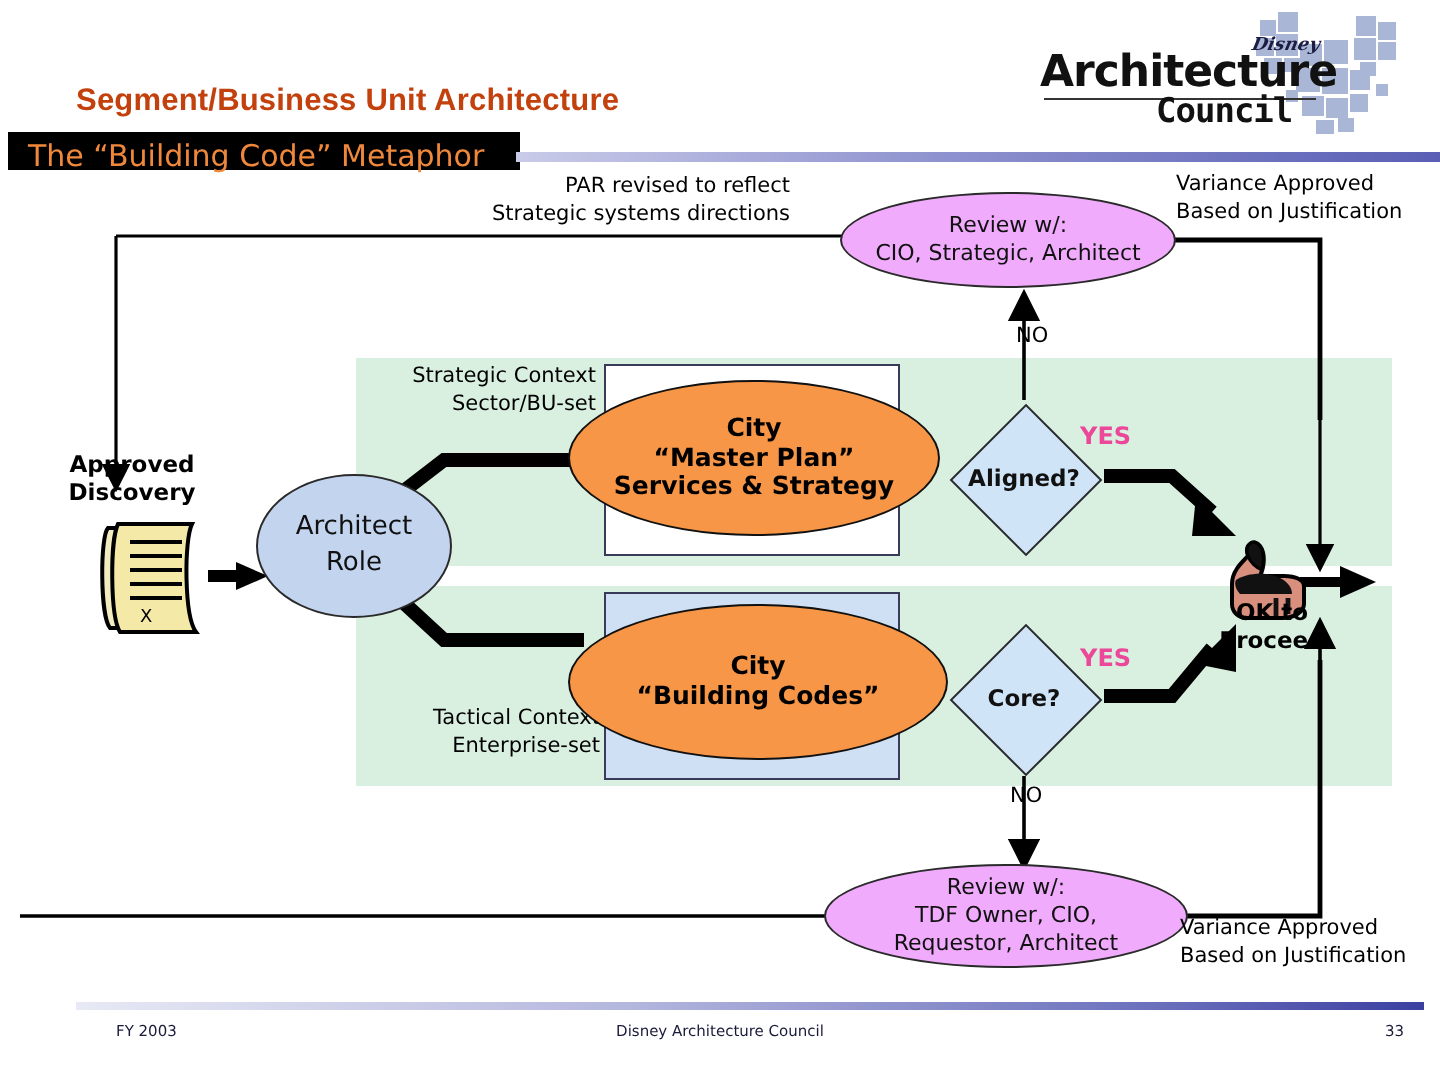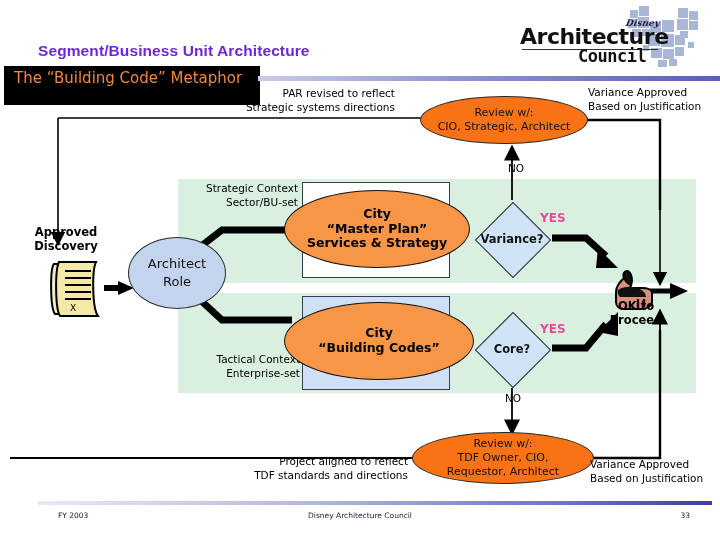--- a/index.html
+++ b/index.html
@@ -16,30 +16,30 @@
     font-family: "Liberation Sans", sans-serif;
   }
 
   
   .slide-title {
     position: absolute;
     left: 38px;
     top: 42px;
     font-size: 15.5px;
     font-weight: bold;
-    color: #6d28d9;
+    color: #c2410c;
     letter-spacing: 0.1px;
     white-space: nowrap;
   }
   .banner {
     position: absolute;
     left: 4px;
     top: 66px;
     width: 256px;
-    height: 39px;
+    height: 19px;
     background: #000000;
   }
   .banner-text {
     position: absolute;
     left: 10px;
     top: 3px;
     font-size: 15px;
     color: #f0883c;
     white-space: nowrap;
     font-family: "DejaVu Sans", sans-serif;
@@ -134,21 +134,21 @@
     border: 1px solid #111111;
     color: #000000;
     font-weight: bold;
     font-size: 12.5px;
     font-family: "DejaVu Sans", sans-serif;
   }
   .ell-master { left: 284px; top: 190px; width: 186px; height: 78px; }
   .ell-codes  { left: 284px; top: 302px; width: 190px; height: 78px; }
 
   .ell-blue {
-    background: #f97316;
+    background: #f0abfc;
     border: 1px solid #2a2a2a;
     color: #111111;
     font-size: 11px;
     font-family: "DejaVu Sans", sans-serif;
     line-height: 1.3;
   }
   .ell-review-top { left: 420px; top: 96px; width: 168px; height: 48px; }
   .ell-review-bot { left: 412px; top: 432px; width: 182px; height: 52px; }
 
   .circle-role {
@@ -239,21 +239,21 @@
   }
   .footer-text {
     position: absolute;
     top: 511px;
     font-family: "DejaVu Sans", sans-serif;
     font-size: 7.5px;
     color: #1a1a3a;
   }
   .ft-left  { left: 58px; }
   .ft-mid   { left: 0; width: 720px; text-align: center; }
-  .ft-right { left: 0; width: 690px; text-align: right; }
+  .ft-right { left: 0; width: 690px; text-align: right; padding-left: 12px; }
 </style>
 </head>
 <body>
 
 <div id="slide">
 
   <div class="slide-title">Segment/Business Unit Architecture</div>
 
   <div class="banner">
     <div class="banner-text">The “Building Code” Metaphor</div>
@@ -397,21 +397,21 @@
     <div>Services &amp; Strategy</div>
   </div>
 
   <div class="ellipse ell-orange ell-codes">
     <div>City</div>
     <div>“Building Codes”</div>
   </div>
 
   <div class="diamond-wrap dia-aligned">
     <div class="diamond-shape"></div>
-    <div class="diamond-label">Variance?</div>
+    <div class="diamond-label">Aligned?</div>
   </div>
 
   <div class="diamond-wrap dia-core">
     <div class="diamond-shape"></div>
     <div class="diamond-label">Core?</div>
   </div>
 
   <div class="yn" style="left:540px; top:211px;">YES</div>
   <div class="yn" style="left:540px; top:322px;">YES</div>
 
@@ -425,24 +425,20 @@
     </g>
   </svg>
 
   <div class="plainlabel" style="left:604px; top:300px; width:64px;">
     <div>OK to</div>
     <div>Proceed</div>
   </div>
 
   <div class="anno" style="left:505px; top:392px;">NO</div>
 
-  <div class="anno r" style="left:248px; top:455px; width:160px;">
-    <div>Project aligned to reflect</div>
-    <div>TDF standards and directions</div>
-  </div>
 
   <div class="ellipse ell-blue ell-review-bot">
     <div>Review w/:</div>
     <div>TDF Owner, CIO,</div>
     <div>Requestor, Architect</div>
   </div>
 
   <div class="anno" style="left:590px; top:458px;">
     <div>Variance Approved</div>
     <div>Based on Justification</div>

